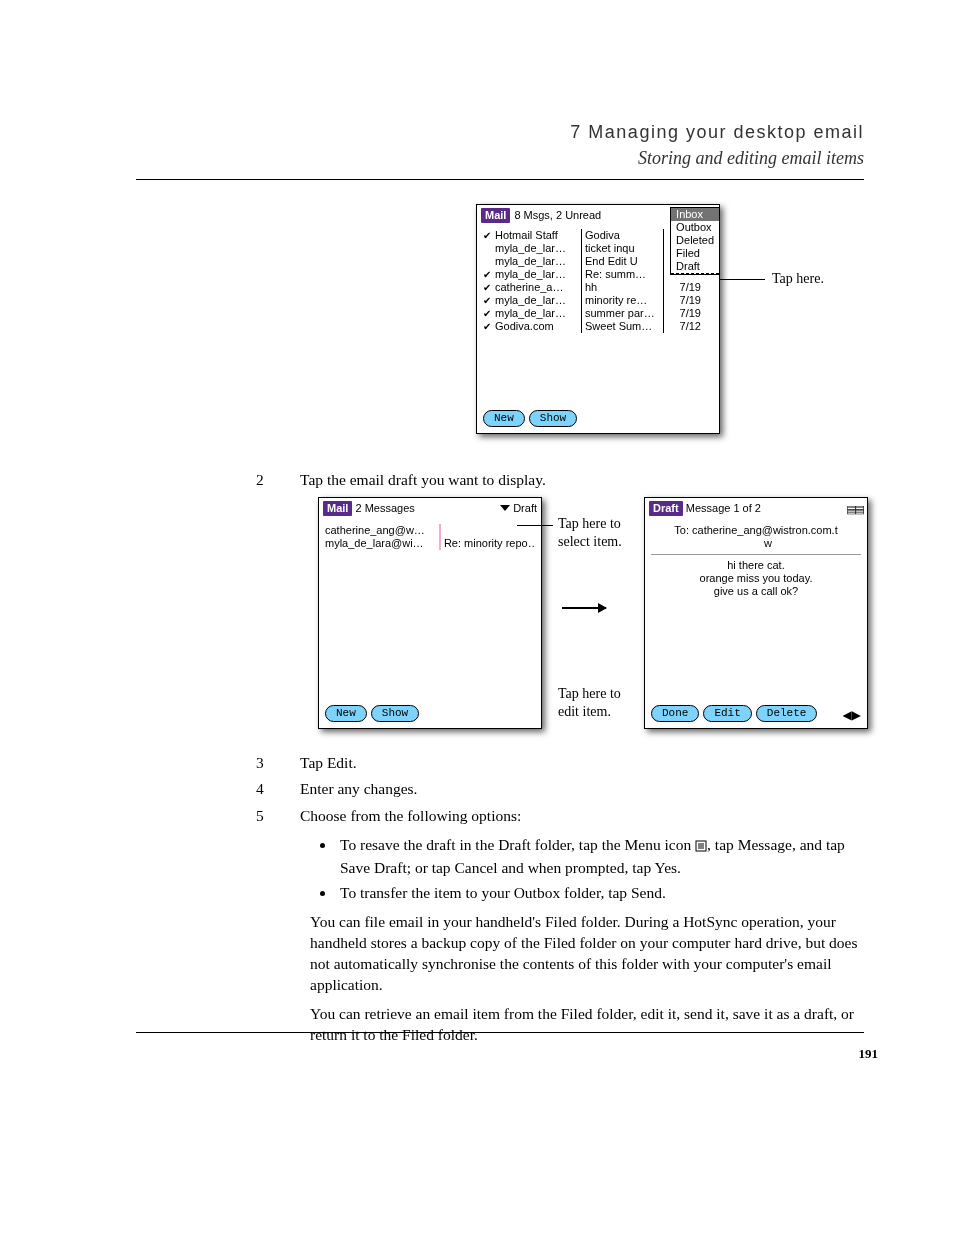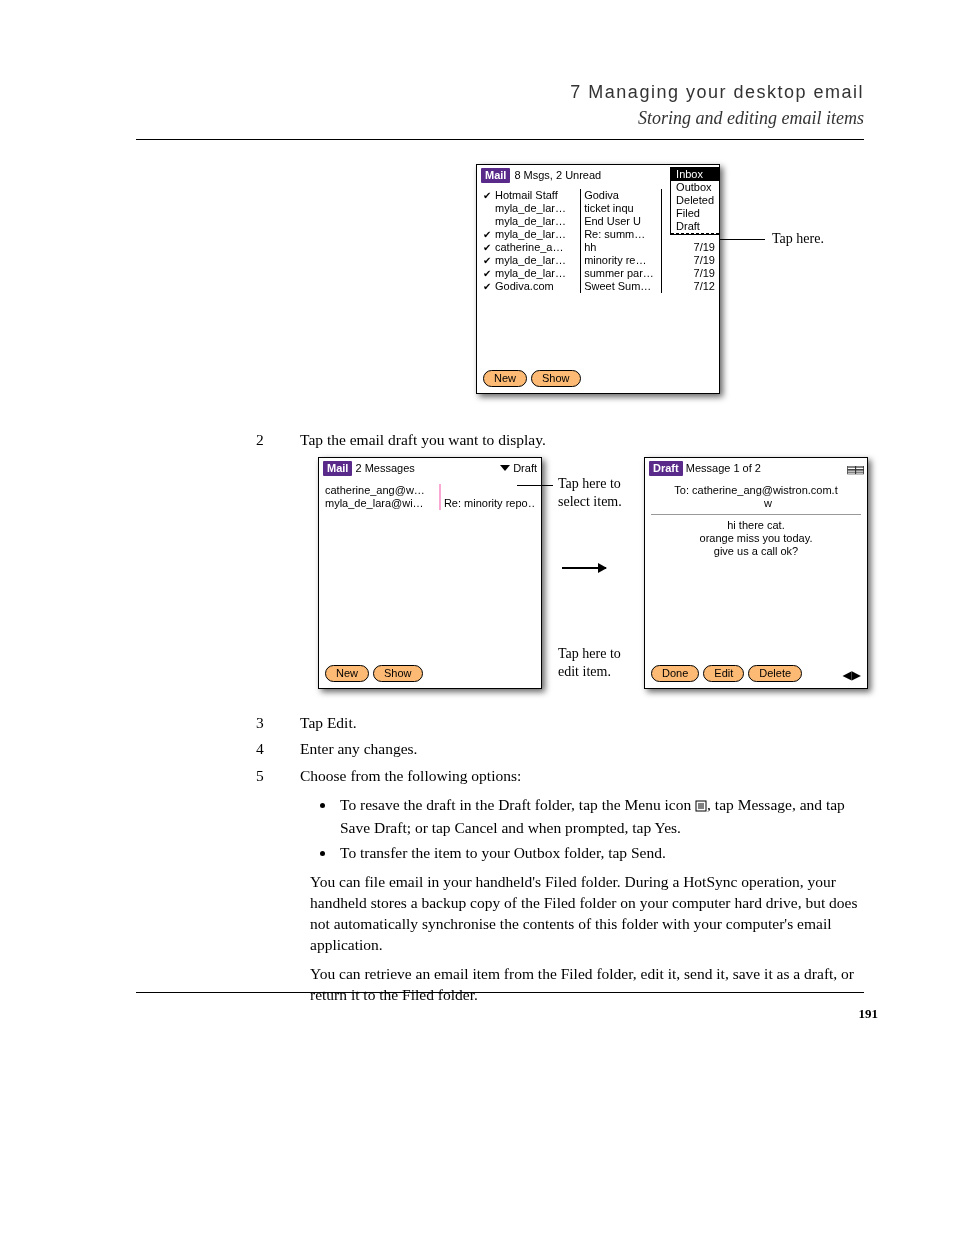--- a/index.html
+++ b/index.html
@@ -1,52 +1,52 @@
 <!DOCTYPE html>
 <html><head>
 <meta charset="utf-8">
 <style>
   html,body{margin:0;padding:0;background:#fff;font-family:Georgia,'Times New Roman',serif;color:#000;font-size:15.5px;line-height:1.35;}
-  .page{width:954px;height:1051px;position:relative;box-sizing:border-box;padding:80px 90px 0 136px;}
+  .page{width:954px;height:1051px;position:relative;box-sizing:border-box;padding:80px 90px 0 136px;margin-top:40px;}
   .chapter-head{text-align:right;letter-spacing:1.5px;font-family:Verdana,Geneva,sans-serif;font-size:18px;color:#333;}
   .chapter-sub{text-align:right;font-style:italic;font-family:Georgia,serif;font-size:18px;color:#333;margin-top:2px;}
   .hr-top{border:none;border-top:1px solid #000;margin:8px 0 24px 0;}
   .hr-bottom{border:none;border-top:1px solid #000;position:absolute;left:136px;right:90px;bottom:50px;}
   .pgnum{position:absolute;right:76px;bottom:28px;font-size:13px;font-weight:bold;}
   ol.steps{list-style:none;margin:0;padding:0;}
   ol.steps>li{display:flex;margin:6px 0 6px 120px;}
   .step-num{width:44px;flex-shrink:0;}
   ul.bullets{list-style:disc;margin:8px 0 8px 200px;padding:0;}
   ul.bullets>li{margin:4px 0;padding-left:4px;}
   h2.section{font-family:Verdana,Geneva,sans-serif;font-weight:normal;color:#444;font-size:22px;margin:28px 0 8px 174px;}
   p.body{margin:8px 0 8px 174px;}
 
   
   .shot{font-family:Verdana,Geneva,sans-serif;font-size:11px;line-height:13px;color:#000;
         background:#fff;border:1px solid #000;filter:drop-shadow(3px 3px 3px rgba(0,0,0,.6));}
   .shot-title{display:inline-block;background:#5a2a8a;color:#fff;font-weight:bold;padding:1px 4px;border-radius:1px;}
   .shot-head{display:flex;align-items:center;gap:4px;padding:3px 4px;border-bottom:1px solid transparent;}
-  .pill{display:inline-block;border:1px solid #000;border-radius:10px;padding:1px 10px;font-size:11px;background:#fdba74;}
+  .pill{display:inline-block;border:1px solid #000;border-radius:10px;padding:1px 10px;font-size:11px;background:#7dd3fc;font-family:Liberation Mono, monospace;}
   .check::before{content:"✔";font-size:10px;display:inline-block;width:12px;}
   .nocheck::before{content:"";display:inline-block;width:12px;}
   .msg-row{display:flex;white-space:nowrap;}
   .msg-row .c1{width:86px;overflow:hidden;}
   .msg-row .c2{width:78px;overflow:hidden;border-left:1px solid #000;padding-left:3px;}
-  .msg-row .c3{width:34px;text-align:right;border-left:1px solid #000;padding-left:19px;}
+  .msg-row .c3{width:34px;text-align:right;border-left:1px solid #000;padding-left:3px;}
   .callout{font-size:14px;font-family:Georgia,serif;}
   .arrow-right-long{width:44px;height:2px;background:#000;position:relative;margin:auto;}
   .arrow-right-long::after{content:"";position:absolute;right:-1px;top:-4px;border-left:9px solid #000;border-top:5px solid transparent;border-bottom:5px solid transparent;}
   .menu-icon{display:inline-block;vertical-align:-2px;}
 
   
   .shot-inbox{width:242px;}
   .inbox-body{position:relative;padding:2px 4px 4px 6px;height:200px;}
   .folder-menu{position:absolute;top:-20px;right:-1px;border:1px solid #000;background:#fff;font-size:11px;z-index:5;}
   .folder-menu div{padding:0 5px;}
-  .folder-menu .sel{background:#000000;color:#fff;}
+  .folder-menu .sel{background:#737373;color:#fff;}
   .folder-menu .und{border-bottom:1px dashed #000;}
   .inbox-buttons{position:absolute;left:6px;bottom:6px;display:flex;gap:4px;}
 
   
   .shot-draft{width:222px;}
   .draft-body{position:relative;padding:4px 6px;height:200px;}
   .draft-body .msg-row .c1{width:120px;}
   .draft-body .msg-row .c2{width:96px;border-left:2px solid #f9a8d4;}
   .draft-buttons{position:absolute;left:6px;bottom:6px;display:flex;gap:4px;}
   .drop-tri{display:inline-block;border-top:6px solid #000;border-left:5px solid transparent;border-right:5px solid transparent;vertical-align:1px;margin-right:3px;}
@@ -93,21 +93,21 @@
             </div>
             <div class="msg-row">
               <span class="nocheck"></span>
               <span class="c1">myla_de_lar…</span>
               <span class="c2">ticket inqu</span>
               <span class="c3"></span>
             </div>
             <div class="msg-row">
               <span class="nocheck"></span>
               <span class="c1">myla_de_lar…</span>
-              <span class="c2">End User U</span>
+              <span class="c2">End Edit U</span>
               <span class="c3"></span>
             </div>
             <div class="msg-row">
               <span class="check"></span>
               <span class="c1">myla_de_lar…</span>
               <span class="c2">Re: summ…</span>
               <span class="c3"></span>
             </div>
             <div class="msg-row">
               <span class="check"></span>

